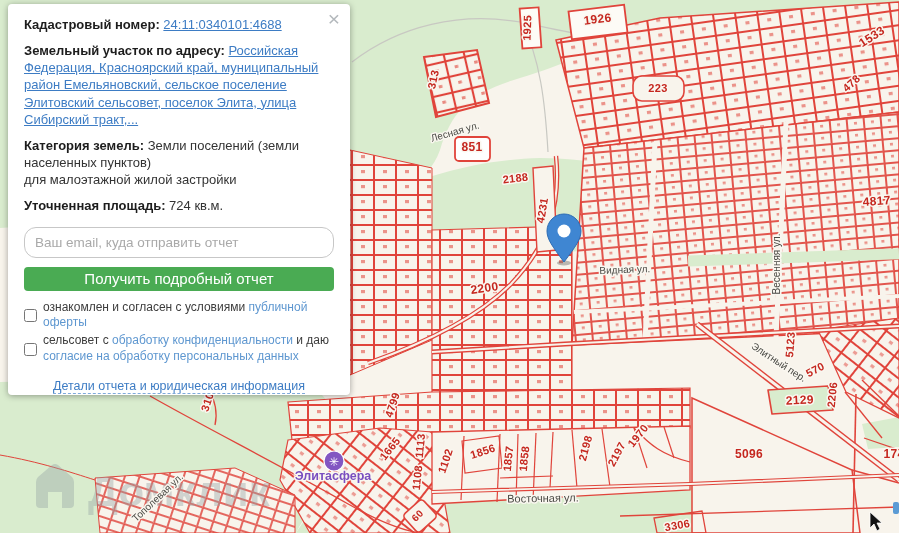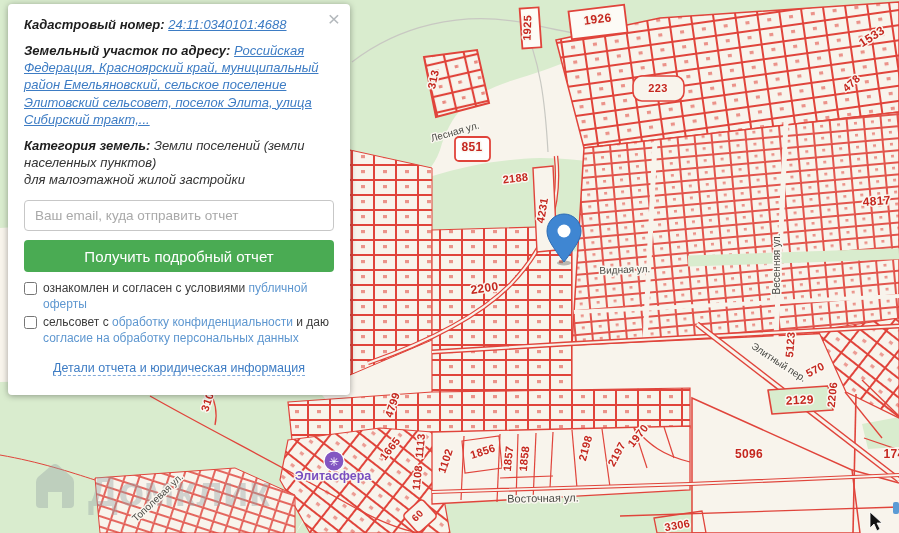--- a/index.html
+++ b/index.html
@@ -13,31 +13,31 @@
   .lbl-parcel{fill:#c5271f;font-weight:700;letter-spacing:.3px;}
   .lbl-street{fill:#4a4a45;font-weight:400;}
   .lbl-poi{fill:#7a4fc0;font-weight:700;}
 
   
   .popup{position:absolute;left:8px;top:4px;width:342px;height:391px;box-sizing:border-box;
          background:#ffffff;border-radius:4px;box-shadow:0 1px 6px rgba(0,0,0,.35);
          padding:12px 16px 10px 16px;color:#333;font-size:13px;line-height:1.32;overflow:hidden;}
   .popup .close{position:absolute;top:4px;right:10px;font-size:21px;color:#b3b8bc;
                 cursor:pointer;line-height:1;}
-  .popup p{margin:0 0 9px 0;font-style:italic;}
+  .popup p{margin:0 0 9px 0;}
   .popup b{color:#1d1d1d;}
   .lnk{color:#3d7cc4;text-decoration:underline;cursor:pointer;}
   .lnk-lite{color:#5e97d0;text-decoration:none;cursor:pointer;}
-  .email{width:100%;box-sizing:border-box;height:31px;border:1px solid #c7c7c7;border-radius:4px;
+  .email{width:100%;box-sizing:border-box;height:31px;border:1px solid #c7c7c7;border-radius:12px;
          padding:0 10px;font-size:13.5px;font-family:"Liberation Sans",sans-serif;color:#a16207;
          margin:3px 0 9px 0;outline:none;}
   .email::placeholder{color:#a9a9a9;}
-  .btn{width:100%;height:32px;background:#4aab53;border:none;border-radius:4px;color:#fff;
+  .btn{width:100%;height:24px;background:#4aab53;border:none;border-radius:4px;color:#fff;
        font-size:15px;font-family:"Liberation Sans",sans-serif;cursor:pointer;margin:0 0 9px 0;}
-  .cbrow{display:flex;align-items:flex-start;font-size:12px;color:#3c3c3c;margin-bottom:2px;}
+  .cbrow{display:flex;align-items:center;font-size:12px;color:#3c3c3c;margin-bottom:2px;}
   .cbrow input{width:13px;height:13px;margin:1px 6px 0 0;flex:0 0 13px;}
   .dashlinks{text-align:center;margin-top:12px;font-size:12.5px;line-height:1.55;}
   .dash{color:#3d7cc4;text-decoration:none;border-bottom:1px dashed rgba(61,124,196,.65);
         cursor:pointer;}
 </style>
 </head>
 <body>
 
 <div class="stage">
 
@@ -244,20 +244,24 @@
       <b>Земельный участок по адресу:</b>
       <a class="lnk">Российская Федерация, Красноярский край, муниципальный район Емельяновский, сельское поселение Элитовский сельсовет, поселок Элита, улица Сибирский тракт,...</a>
     </p>
 
     <p>
       <b>Категория земель:</b>
       <span>Земли поселений (земли населенных пунктов)</span><br>
       <span>для малоэтажной жилой застройки</span>
     </p>
 
+    <p>
+      <b>Уточненная площадь:</b>
+      <span>724 кв.м.</span>
+    </p>
 
     <input class="email" type="text" placeholder="Ваш email, куда отправить отчет" style="">
 
     <button class="btn">Получить подробный отчет</button>
 
     <div class="cbrow">
       <input type="checkbox" style="">
       <span>
         <span>ознакомлен и согласен с условиями </span><a class="lnk-lite">публичной оферты</a>
       </span>

